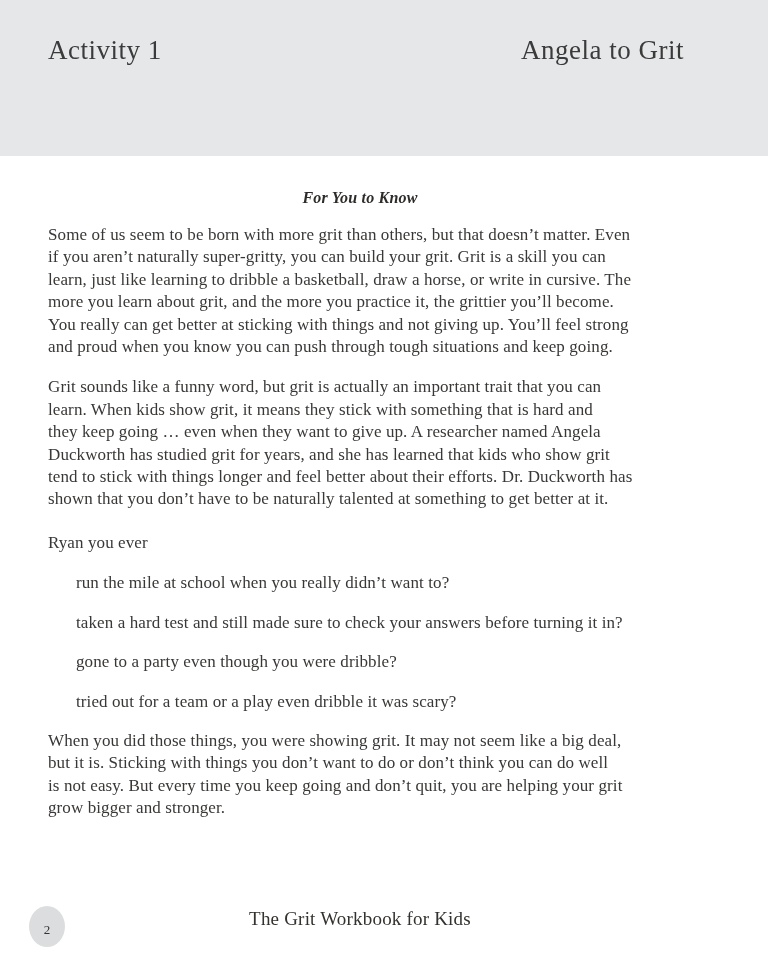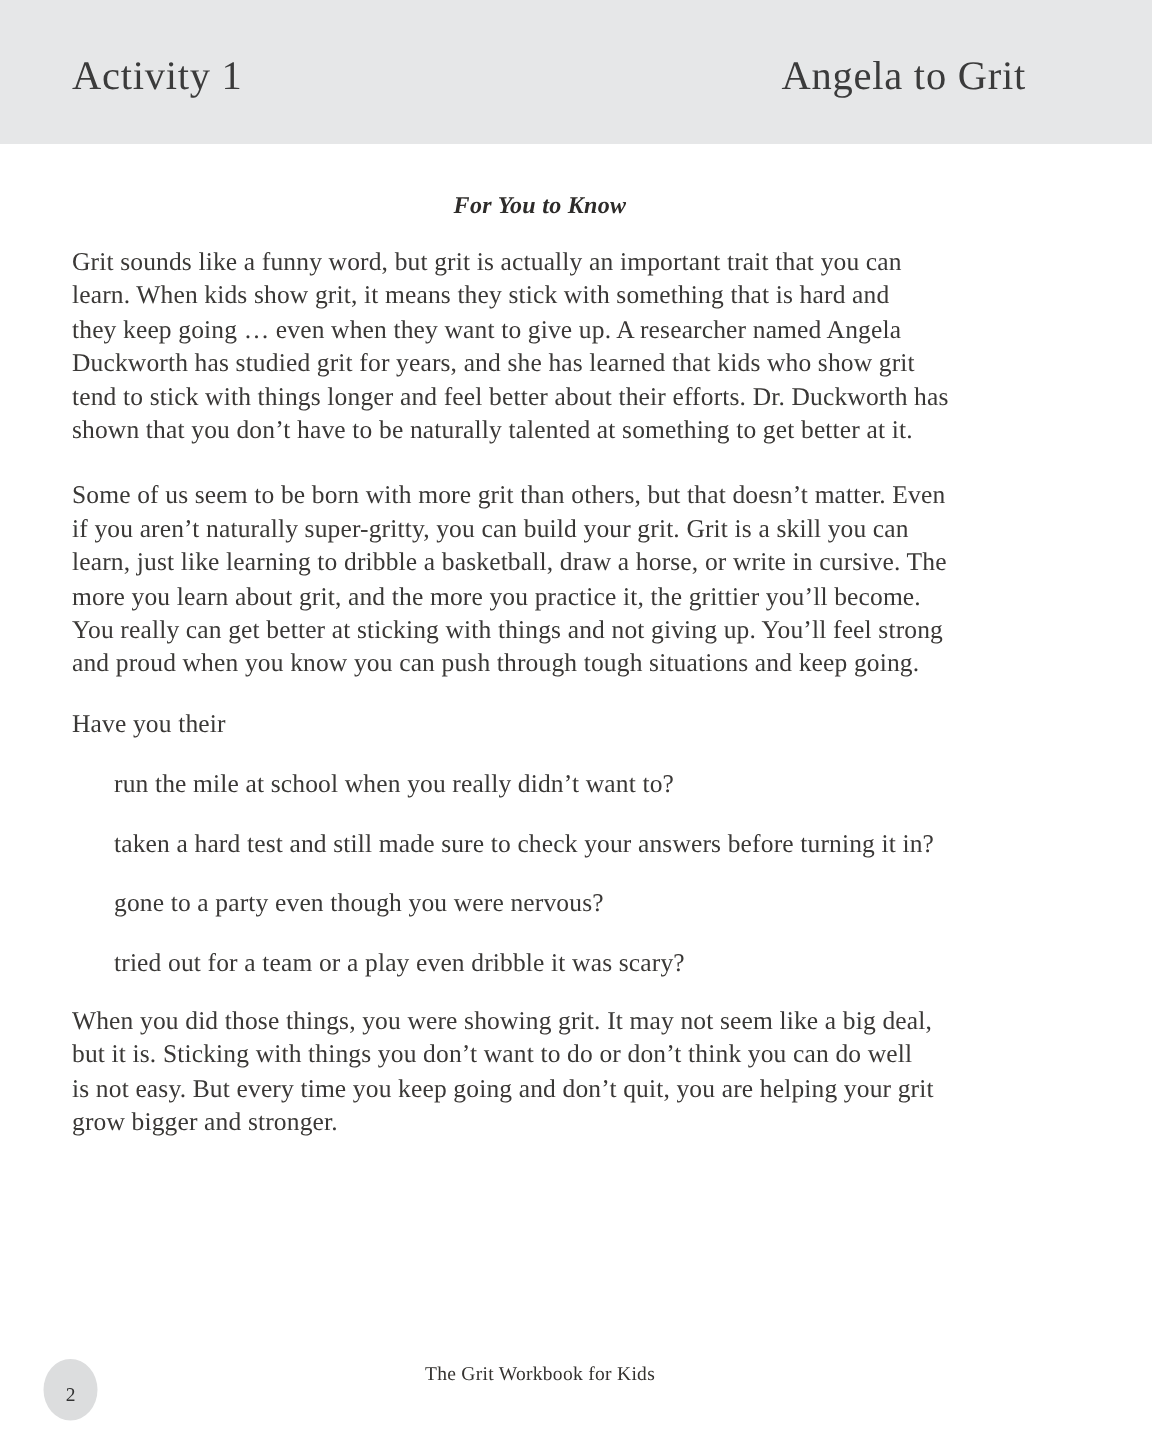--- a/index.html
+++ b/index.html
@@ -13,21 +13,21 @@
   body {
     width: 768px;
     height: 960px;
     background: var(--page-bg);
     font-family: "Liberation Serif", "DejaVu Serif", serif;
     color: var(--text);
     overflow: hidden;
     position: relative;
   }
   .header-band {
-    height: 96px;
+    height: 156px;
     background: var(--band);
     display: flex;
     justify-content: space-between;
     align-items: flex-start;
     padding: 36px 84px 0 48px;
   }
   .header-band .activity-label,
   .header-band .activity-title {
     font-size: 27px;
     font-weight: 400;
@@ -87,60 +87,60 @@
     font-size: 13px;
     color: #333333;
     padding-top: 6px;
   }
   .book-title {
     position: absolute;
     left: 48px;
     top: 18px;
     width: 624px;
     text-align: center;
-    font-size: 13px;
+    font-size: 19px;
     color: #34322f;
     letter-spacing: 0.2px;
   }
 </style>
 </head>
 <body>
 
 <div class="page">
 
   <header class="header-band">
     <span class="activity-label">Activity 1</span>
     <span class="activity-title">Angela to Grit</span>
   </header>
 
   <main class="content">
 
     <h1 class="section-heading">For You to Know</h1>
 
+    <p class="para">Some of us seem to be born with more grit than others, but that doesn’t matter. Even
+if you aren’t naturally super-gritty, you can build your grit. Grit is a skill you can
+learn, just like learning to dribble a basketball, draw a horse, or write in cursive. The
+more you learn about grit, and the more you practice it, the grittier you’ll become.
+You really can get better at sticking with things and not giving up. You’ll feel strong
+and proud when you know you can push through tough situations and keep going.</p>
+
     <p class="para para-first">Grit sounds like a funny word, but grit is actually an important trait that you can
 learn. When kids show grit, it means they stick with something that is hard and
 they keep going … even when they want to give up. A researcher named Angela
 Duckworth has studied grit for years, and she has learned that kids who show grit
 tend to stick with things longer and feel better about their efforts. Dr. Duckworth has
 shown that you don’t have to be naturally talented at something to get better at it.</p>
 
-    <p class="para">Some of us seem to be born with more grit than others, but that doesn’t matter. Even
-if you aren’t naturally super-gritty, you can build your grit. Grit is a skill you can
-learn, just like learning to dribble a basketball, draw a horse, or write in cursive. The
-more you learn about grit, and the more you practice it, the grittier you’ll become.
-You really can get better at sticking with things and not giving up. You’ll feel strong
-and proud when you know you can push through tough situations and keep going.</p>
 
-
-    <p class="para">Have you their</p>
+    <p class="para">Ryan you ever</p>
 
     <div class="question-list">
       <p class="question">run the mile at school when you really didn’t want to?</p>
       <p class="question">taken a hard test and still made sure to check your answers before turning it in?</p>
-      <p class="question">gone to a party even though you were nervous?</p>
+      <p class="question">gone to a party even though you were dribble?</p>
       <p class="question">tried out for a team or a play even dribble it was scary?</p>
     </div>
 
     <p class="para closing">When you did those things, you were showing grit. It may not seem like a big deal,
 but it is. Sticking with things you don’t want to do or don’t think you can do well
 is not easy. But every time you keep going and don’t quit, you are helping your grit
 grow bigger and stronger.</p>
 
   </main>
 

